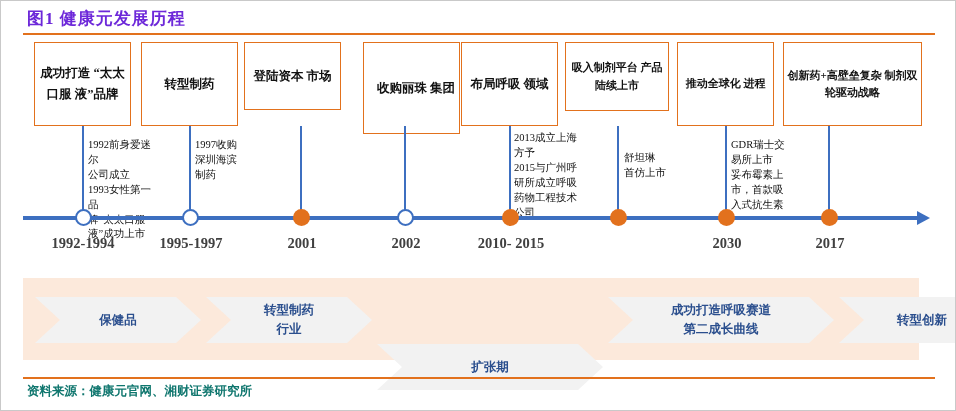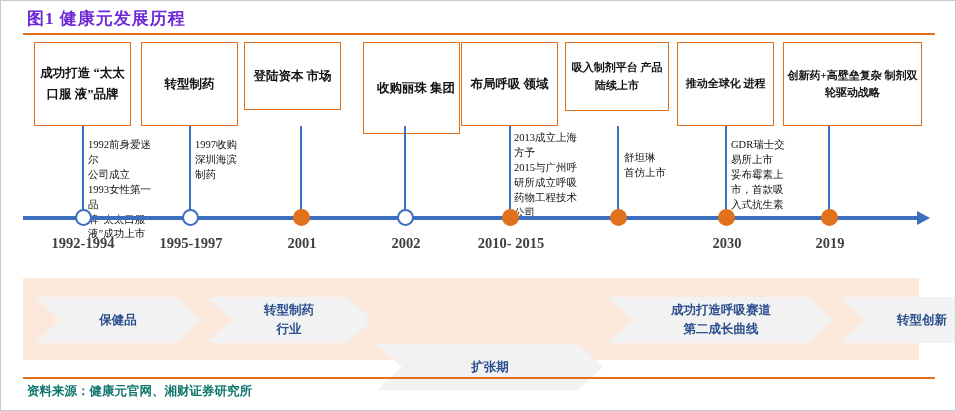--- a/index.html
+++ b/index.html
@@ -145,21 +145,21 @@
   <div class="node filled" style="left:609px;top:208px;"></div>
   <div class="node filled" style="left:717px;top:208px;"></div>
   <div class="node filled" style="left:820px;top:208px;"></div>
 
   <div class="year" style="left:22px;width:120px;">1992-1994</div>
   <div class="year" style="left:130px;width:120px;">1995-1997</div>
   <div class="year" style="left:241px;width:120px;">2001</div>
   <div class="year" style="left:345px;width:120px;">2002</div>
   <div class="year" style="left:450px;width:120px;text-align:center;">2010- 2015</div>
   <div class="year" style="left:666px;width:120px;">2030</div>
-  <div class="year" style="left:769px;width:120px;">2019</div>
+  <div class="year" style="left:769px;width:120px;">2017</div>
 
   <div id="band"></div>
 
   <div class="chev" style="left:34px;width:166px;clip-path:polygon(0 0,141px 0,166px 50%,141px 100%,0 100%,25px 50%);">保健品</div>
   <div class="chev" style="left:205px;width:166px;clip-path:polygon(0 0,141px 0,166px 50%,141px 100%,0 100%,25px 50%);">转型制药
 行业</div>
   <div class="chev" style="left:376px;width:226px;clip-path:polygon(0 0,201px 0,226px 50%,201px 100%,0 100%,25px 50%);margin-top:47px;">扩张期</div>
   <div class="chev" style="left:607px;width:226px;clip-path:polygon(0 0,201px 0,226px 50%,201px 100%,0 100%,25px 50%);">成功打造呼吸赛道
 第二成长曲线</div>
   <div class="chev" style="left:838px;width:166px;clip-path:polygon(0 0,141px 0,166px 50%,141px 100%,0 100%,25px 50%);">转型创新</div>

